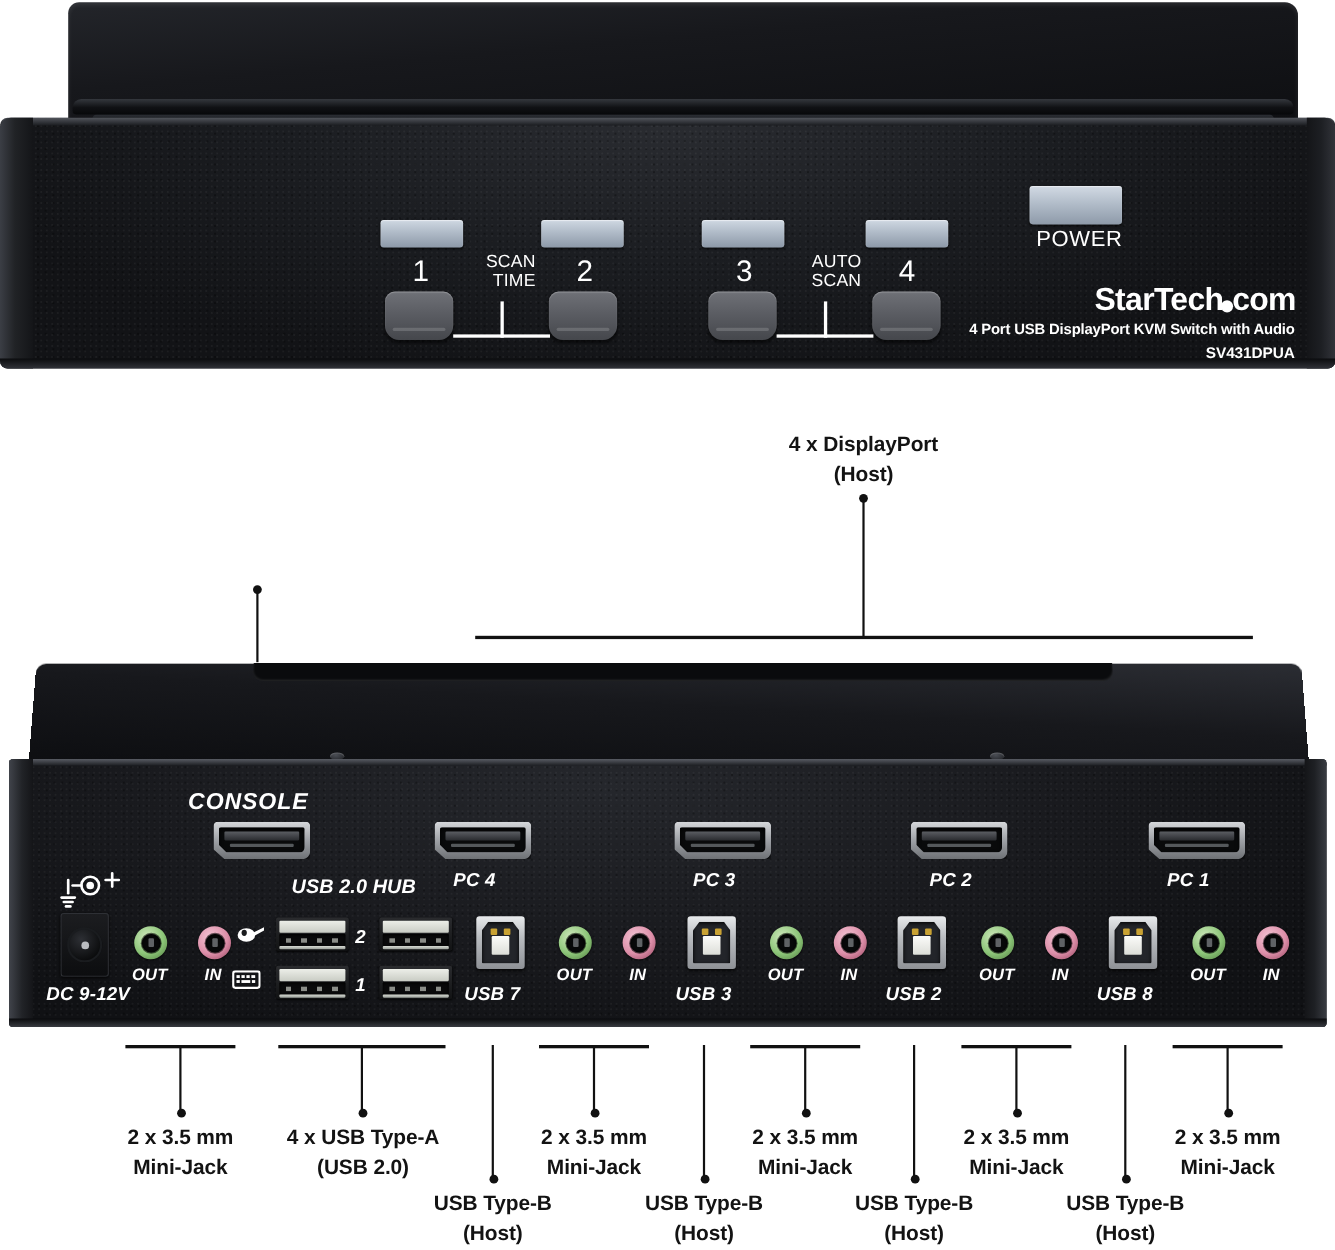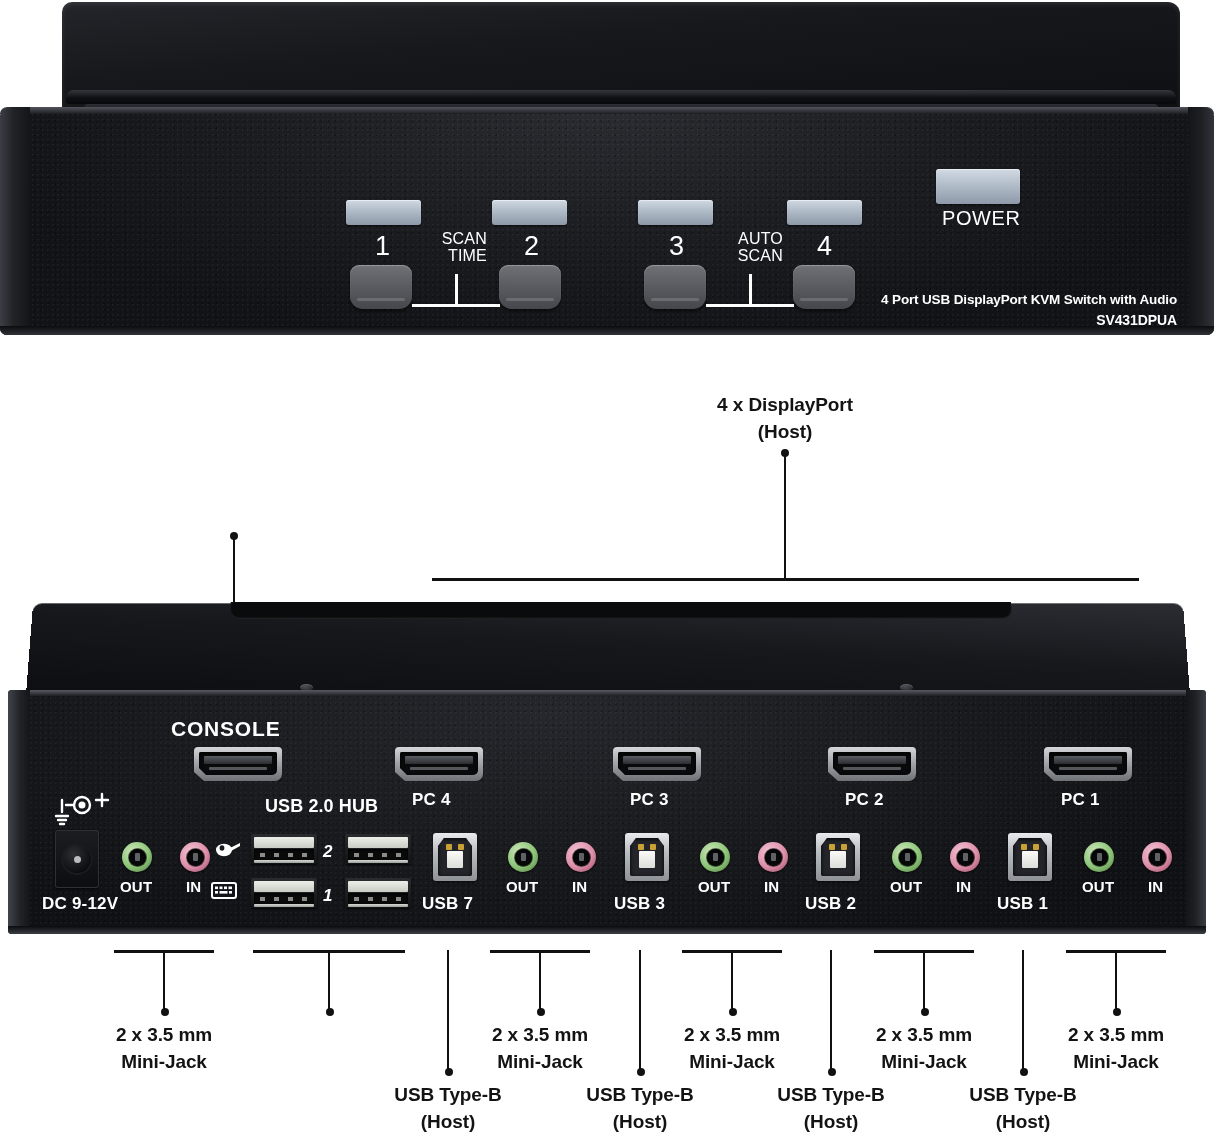--- a/index.html
+++ b/index.html
@@ -266,20 +266,21 @@
     box-shadow:inset 0 0 0 2px #1a1c1f;
   }
   .dcjack .pin{
     position:absolute;left:50%;top:50%;width:7px;height:7px;margin:-3.5px 0 0 -3.5px;
     border-radius:50%;background:#b9bcc0;
   }
 
   .rlabel{
     position:absolute;color:#ffffff;font-weight:700;white-space:nowrap;
     letter-spacing:.2px;
+    font-style:italic;
   }
   .rlabel.sm{font-size:15px;}
   .rlabel.md{font-size:17px;}
   .rlabel.lg{font-size:21px;letter-spacing:.8px;}
   .rlabel.hub{font-size:18px;letter-spacing:.1px;}
   .rnum{position:absolute;color:#ffffff;font-size:17px;font-weight:700;font-style:italic;}
 
   
   .pwr-sym{position:absolute;width:60px;height:34px;}
   
@@ -342,20 +343,21 @@
 
       <div class="scan-label" style="left:705px;top:124px;width:78px;">
         <span>AUTO</span><br>
         <span>SCAN</span>
       </div>
       <div class="scan-bracket" style="left:706px;top:167px;width:88px;height:33px;">
         <div class="vbar"></div>
           <div class="hbar"></div>
       </div>
 
+      <div class="brand" style="left:995px;top:150px;"><span>StarTech</span><span class="dot"></span><span>com</span></div>
       <div class="brand-sub" style="right:37px;top:185px;">4 Port USB DisplayPort KVM Switch with Audio</div>
       <div class="brand-model" style="right:37px;top:205px;">SV431DPUA</div>
     </div>
   </div>
 
   <div class="co-line co-v" style="left:233px;top:536px;height:66px;"></div>
   <div class="co-dot" style="left:233px;top:532px;"></div>
 
   <div class="co-text" style="left:675px;top:392px;width:220px;">4 x DisplayPort
 (Host)</div>
@@ -521,41 +523,43 @@
           <div class="slot"></div>
         </div>
       <div class="rlabel md" style="left:1053px;top:100px;">PC 1</div>
       <div class="usbb" style="left:1000px;top:143px;">
         <div class="inner">
             <div class="pin" style="left:8px;"></div>
             <div class="pin" style="right:8px;"></div>
             <div class="pad"></div>
           </div>
       </div>
-      <div class="rlabel md" style="left:989px;top:204px;">USB 1</div>
+      <div class="rlabel md" style="left:989px;top:204px;">USB 8</div>
       <div class="jack green" style="left:1076px;top:152px;">
           <div class="hole"></div>
         </div>
       <div class="rlabel sm" style="left:1074px;top:188px;">OUT</div>
       <div class="jack pink" style="left:1134px;top:152px;">
           <div class="hole"></div>
         </div>
       <div class="rlabel sm" style="left:1140px;top:188px;">IN</div>
     </div>
   </div>
 
   <div class="co-line co-h" style="left:114px;top:950px;width:100px;"></div>
   <div class="co-line co-v" style="left:163px;top:950px;height:62px;"></div>
   <div class="co-dot" style="left:164px;top:1008px;"></div>
   <div class="co-text" style="left:58px;top:1022px;width:212px;">2 x 3.5 mm
 Mini-Jack</div>
 
   <div class="co-line co-h" style="left:253px;top:950px;width:152px;"></div>
   <div class="co-line co-v" style="left:328px;top:950px;height:62px;"></div>
   <div class="co-dot" style="left:329px;top:1008px;"></div>
+  <div class="co-text" style="left:224px;top:1022px;width:212px;">4 x USB Type-A
+(USB 2.0)</div>
 
   <div class="co-line co-v" style="left:447px;top:950px;height:122px;"></div>
   <div class="co-dot" style="left:448px;top:1068px;"></div>
   <div class="co-text" style="left:342px;top:1082px;width:212px;">USB Type-B
 (Host)</div>
 
   <div class="co-line co-h" style="left:490px;top:950px;width:100px;"></div>
   <div class="co-line co-v" style="left:539px;top:950px;height:62px;"></div>
   <div class="co-dot" style="left:540px;top:1008px;"></div>
   <div class="co-text" style="left:434px;top:1022px;width:212px;">2 x 3.5 mm

